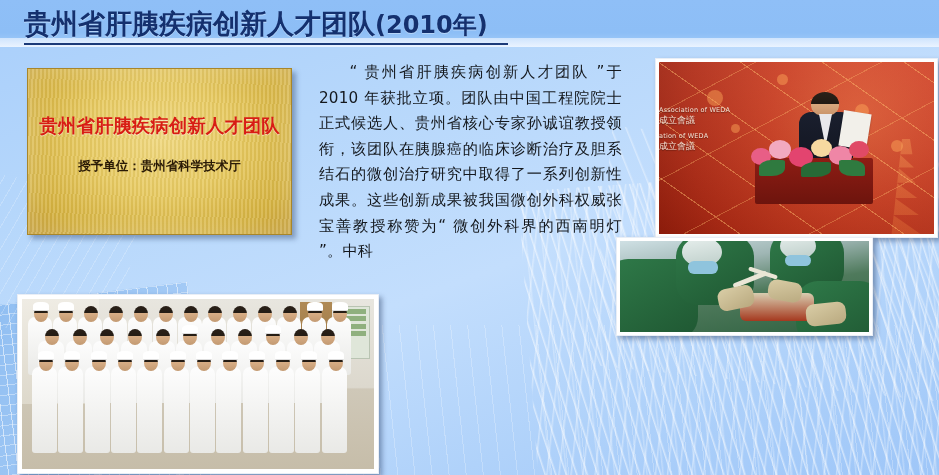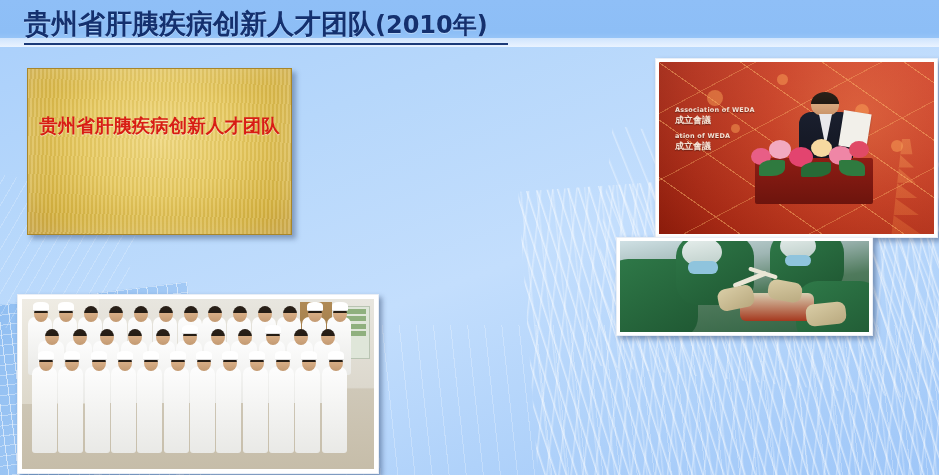--- a/index.html
+++ b/index.html
@@ -116,21 +116,21 @@
       radial-gradient(circle at 72% 34%, #e0552c 0%, #cf3a1c 38%, #b72a13 75%, #9e1f0c 100%);
   }
   .podium-bg:before{
     content:"";position:absolute;inset:0;
     background:
       repeating-linear-gradient(35deg, rgba(255,190,110,0) 0 46px, rgba(255,190,110,.45) 46px 47px),
       repeating-linear-gradient(-28deg, rgba(255,190,110,0) 0 58px, rgba(255,190,110,.32) 58px 59px);
   }
   .podium-dot{position:absolute;border-radius:50%;background:rgba(255,170,90,.45);}
   .podium-text{
-    position:absolute;left:16px;color:#f6e2d4;font-weight:bold;white-space:nowrap;
+    position:absolute;left:0;color:#f6e2d4;font-weight:normal;white-space:nowrap;
     text-shadow:0 1px 1px rgba(0,0,0,.4);
   }
   .pt-en{font-size:6.5px;letter-spacing:.2px;}
   .pt-cn{font-size:9px;}
   .speaker-head{
     position:absolute;left:152px;top:30px;width:28px;height:24px;border-radius:50% 50% 45% 45%;
     background:linear-gradient(180deg,#2b2119 0%,#221a13 48%,#d9a97e 49%,#c8926a 100%);
   }
   .speaker-body{
     position:absolute;left:140px;top:50px;width:54px;height:58px;border-radius:12px 12px 0 0;
@@ -202,22 +202,24 @@
   <div class="bg-fan2"></div>
   <div class="bg-mesh"></div>
   <div class="bg-mesh2"></div>
 
   <div class="header-band"></div>
   <div class="page-title"><span>贵州省肝胰疾病创新人才团队</span><span class="year">(2010年)</span></div>
   <div class="title-underline"></div>
 
   <div class="plaque">
     <div class="plaque-title">贵州省肝胰疾病创新人才团队</div>
+    <div class="plaque-sub">授予单位：贵州省科学技术厅</div>
   </div>
 
+  <div class="copy" id="copy-top">“ 贵州省肝胰疾病创新人才团队 ”于 2010 年获批立项。团队由中国工程院院士正式候选人、贵州省核心专家孙诚谊教授领衔，该团队在胰腺癌的临床诊断治疗及胆系结石的微创治疗研究中取得了一系列创新性成果。这些创新成果被我国微创外科权威张宝善教授称赞为“ 微创外科界的西南明灯 ”。中科</div>
 
   <div class="photo" id="photo-podium">
     <div class="inner">
       <div class="podium-bg"></div>
       <div class="podium-dot" style="left:48px;top:28px;width:16px;height:16px;"></div>
       <div class="podium-dot" style="left:118px;top:12px;width:11px;height:11px;"></div>
       <div class="podium-dot" style="left:196px;top:42px;width:14px;height:14px;"></div>
       <div class="podium-dot" style="left:232px;top:78px;width:12px;height:12px;"></div>
       <div class="podium-dot" style="left:72px;top:62px;width:9px;height:9px;"></div>
       <div class="podium-tower"></div>

